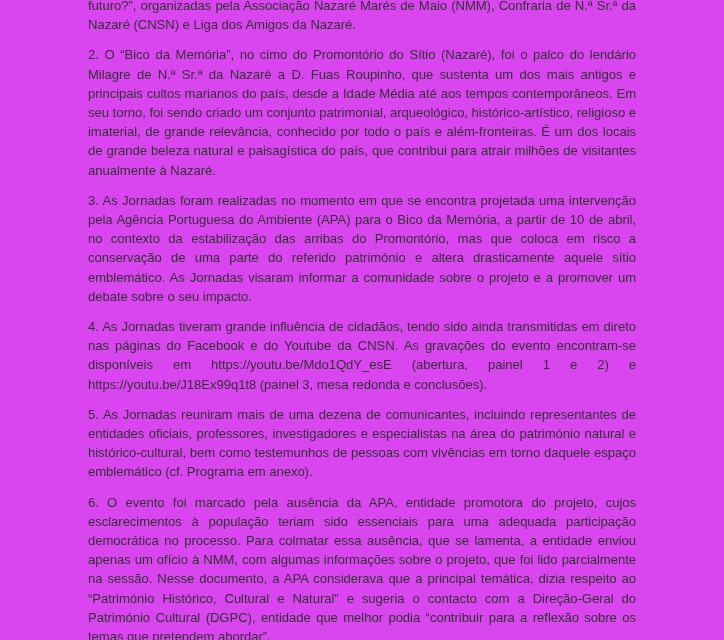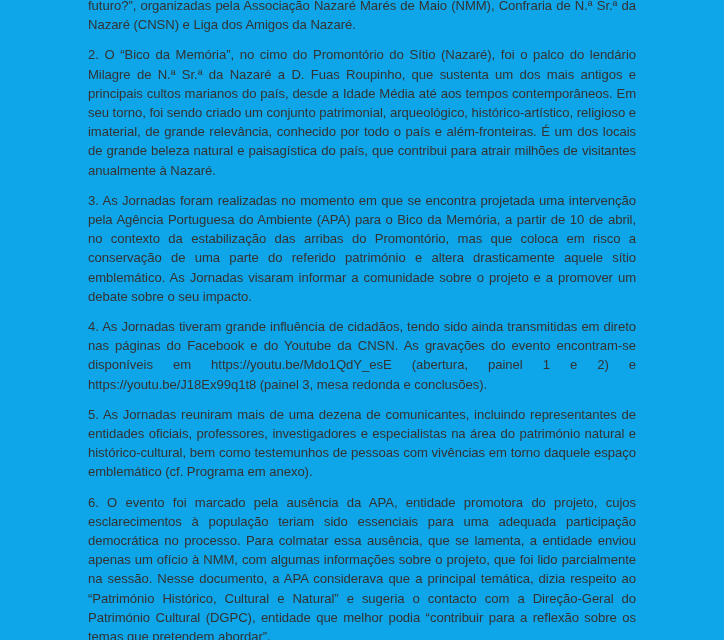--- a/index.html
+++ b/index.html
@@ -11,21 +11,21 @@
     width: 724px;
     height: 640px;
     overflow: hidden;
     font-family: "Liberation Sans", sans-serif;
     color: #333333;
   }
   .page {
     position: relative;
     width: 724px;
     height: 640px;
-    background: #0ea5e9;
+    background: #d946ef;
     overflow: hidden;
     box-sizing: border-box;
   }
   .text-column {
     position: absolute;
     left: 88px;
     top: -4px;
     width: 548px;
   }
   p.para {

